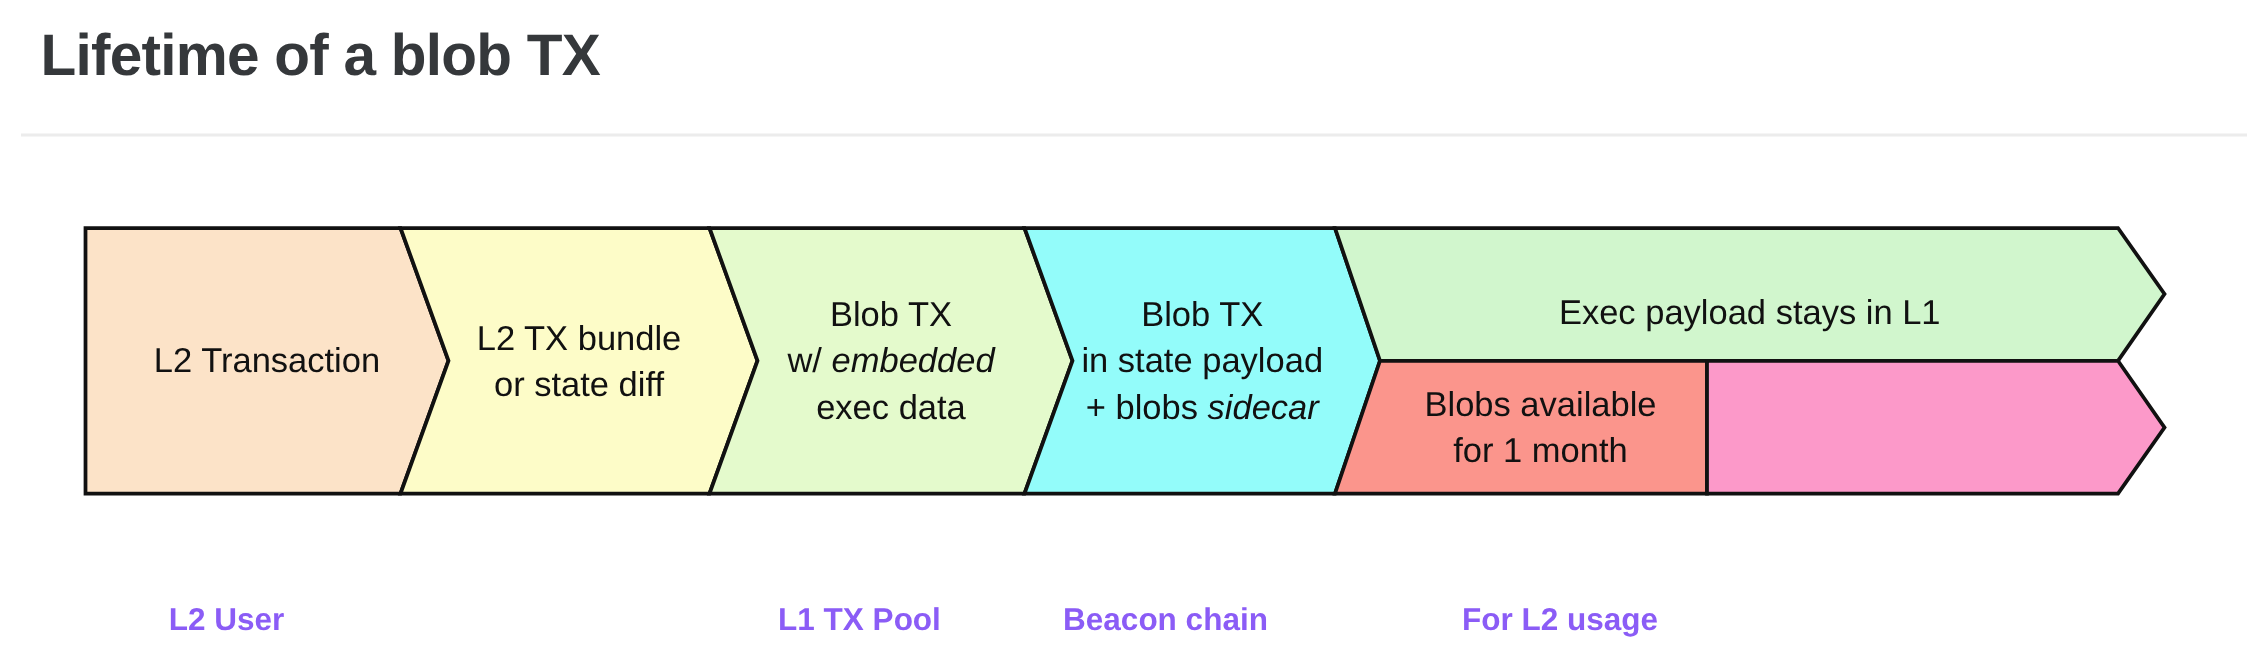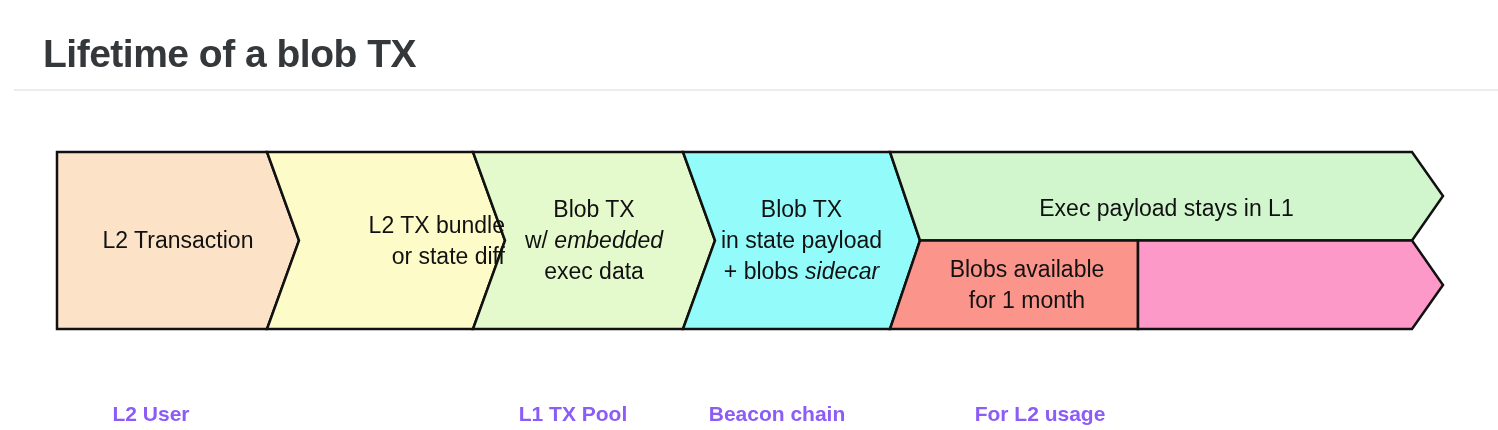--- a/index.html
+++ b/index.html
@@ -8,21 +8,21 @@
     width: 1498px;
     height: 430px;
     background: #ffffff;
     font-family: "Liberation Sans", sans-serif;
     overflow: hidden;
   }
   .title {
     position: absolute;
     left: 27px;
     top: 16px;
-    margin: 16px;
+    margin: 0;
     font-size: 39px;
     font-weight: 700;
     letter-spacing: -0.5px;
     color: #35383b;
   }
   .rule {
     position: absolute;
     left: 14px;
     top: 89px;
     width: 1484px;
@@ -77,21 +77,21 @@
         <polygon points="890,152 1412,152 1443,196 1412,240.5 920,240.5" fill="#d1f6cd"></polygon>
         <polygon points="920,240.5 1138,240.5 1138,329 890,329" fill="#fb958c"></polygon>
         <polygon points="1138,240.5 1412,240.5 1443,285 1412,329 1138,329" fill="#fc99c9"></polygon>
       </g>
     </svg>
 
     <div class="seg-label" style="left:57px; top:152px; width:242px; height:177px;">
       <span>L2 Transaction</span>
     </div>
 
-    <div class="seg-label" style="left:267px; top:152px; width:238px; height:177px;align-items:flex-end;">
+    <div class="seg-label" style="left:267px; top:152px; width:238px; height:177px;">
       <span>L2 TX bundle</span>
       <span>or state diff</span>
     </div>
 
     <div class="seg-label" style="left:473px; top:152px; width:242px; height:177px;">
       <span>Blob TX</span>
       <span><span>w/ </span><span class="em">embedded</span></span>
       <span>exec data</span>
     </div>
 

